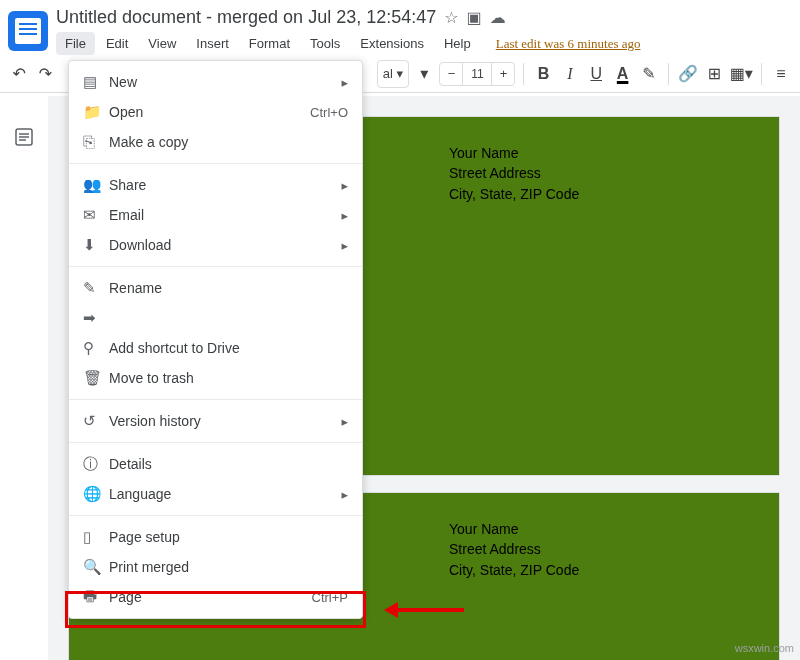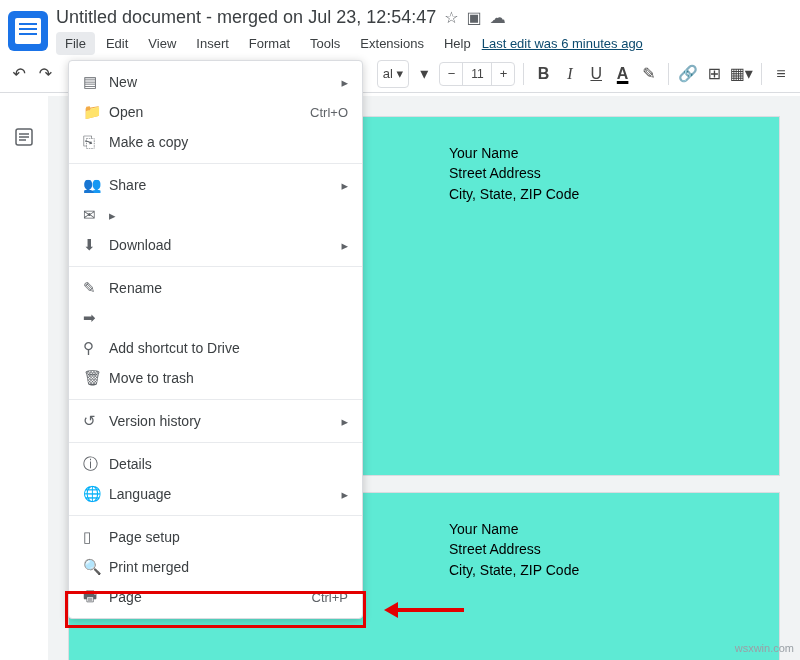--- a/index.html
+++ b/index.html
@@ -9,35 +9,35 @@
   .logo { width: 40px; height: 40px; border-radius: 6px; background:#1a73e8; margin: 4px 8px 4px 0; position: relative; flex:0 0 auto; cursor: pointer; }
   .logo::before { content:""; position:absolute; inset:7px; background:#fff; border-radius:2px; }
   .logo::after { content:""; position:absolute; left:11px; right:11px; top:12px; height:14px; background: repeating-linear-gradient(#1a73e8 0 2px, transparent 2px 5px); }
   .header-main { flex:1 1 auto; }
   .title-row { display:flex; align-items:center; gap:8px; height:22px; }
   .doc-title { font-size:18px; color:#3c4043; }
   .title-ico { color:#5f6368; font-size:16px; cursor:pointer; }
   .menubar { display:flex; align-items:center; gap:2px; margin-top:4px; }
   .menu-item { padding:4px 9px; border-radius:4px; color:#3c4043; cursor:pointer; }
   .menu-item.active { background:#e8eaed; }
-  .last-edit { color:#0c4a6e; margin-left:0; text-decoration:underline; cursor:pointer; }
+  .last-edit { color:#a16207; margin-left:14px; text-decoration:underline; cursor:pointer;font-family:Liberation Serif, serif; }
   
   .toolbar { height:38px; border-bottom:1px solid #dadce0; display:flex; align-items:center; padding:0 8px; gap:4px; color:#444; }
   .tb-btn { width:28px; height:28px; display:flex; align-items:center; justify-content:center; border-radius:4px; cursor:pointer; font-size:16px; }
   .tb-sep { width:1px; height:22px; background:#dadce0; margin:0 4px; }
   .font-size-box { display:flex; align-items:center; border:1px solid #dadce0; border-radius:4px; height:24px; }
   .font-size-box .pm { width:22px; text-align:center; cursor:pointer; }
   .font-size-box .val { width:30px; text-align:center; border-left:1px solid #dadce0; border-right:1px solid #dadce0; line-height:22px; font-size:12px; }
   .text-color { text-decoration: underline; text-decoration-thickness:3px; text-decoration-color:#000; font-weight:bold; }
   
   .left-rail { position:absolute; left:0; top:96px; bottom:0; width:48px; display:flex; flex-direction:column; align-items:center; padding-top:20px; }
   .rail-item { margin-top:12px; color:#5f6368; }
   
   .canvas { position:absolute; left:48px; right:0; top:96px; bottom:0; background:#f1f3f4; padding:20px 20px 0 20px; overflow:hidden; }
-  .page { background:#5eead4; border:1px solid #dadce0; width:100%; padding:26px 30px 60px 380px; color:#000; font-size:14px; line-height:1.45; margin-bottom:16px; min-height:360px; }
+  .page { background:#4d7c0f; border:1px solid #dadce0; width:100%; padding:26px 30px 60px 380px; color:#000; font-size:14px; line-height:1.45; margin-bottom:16px; min-height:360px; }
   .page2 { min-height:200px; }
   
   .file-menu { position:absolute; left:68px; top:60px; width:295px; background:#fff; border:1px solid #dadce0; border-radius:4px; box-shadow:0 2px 10px rgba(0,0,0,.2); padding:6px 0; z-index:10; }
   .fm-item { display:flex; align-items:center; height:30px; padding:0 14px; cursor:pointer; font-size:14px; color:#3c4043; }
   .fm-ico { width:26px; font-size:15px; color:#5f6368; flex:0 0 26px; }
   .fm-label { flex:1 1 auto; }
   .fm-right { color:#5f6368; font-size:13px; }
   .fm-divider { height:1px; background:#e8eaed; margin:6px 0; }
   
   .print-box { position:absolute; left:65px; top:591px; width:301px; height:37px; border:3px solid #e30000; z-index:20; pointer-events:none; }
@@ -138,20 +138,21 @@
     <span class="fm-label">Make a copy</span>
   </div>
   <div class="fm-divider"></div>
   <div class="fm-item">
     <span class="fm-ico">👥</span>
     <span class="fm-label">Share</span>
     <span class="fm-right">▸</span>
   </div>
   <div class="fm-item">
     <span class="fm-ico">✉</span>
+    <span class="fm-label">Email</span>
     <span class="fm-right">▸</span>
   </div>
   <div class="fm-item">
     <span class="fm-ico">⬇</span>
     <span class="fm-label">Download</span>
     <span class="fm-right">▸</span>
   </div>
   <div class="fm-divider"></div>
   <div class="fm-item">
     <span class="fm-ico">✎</span>

